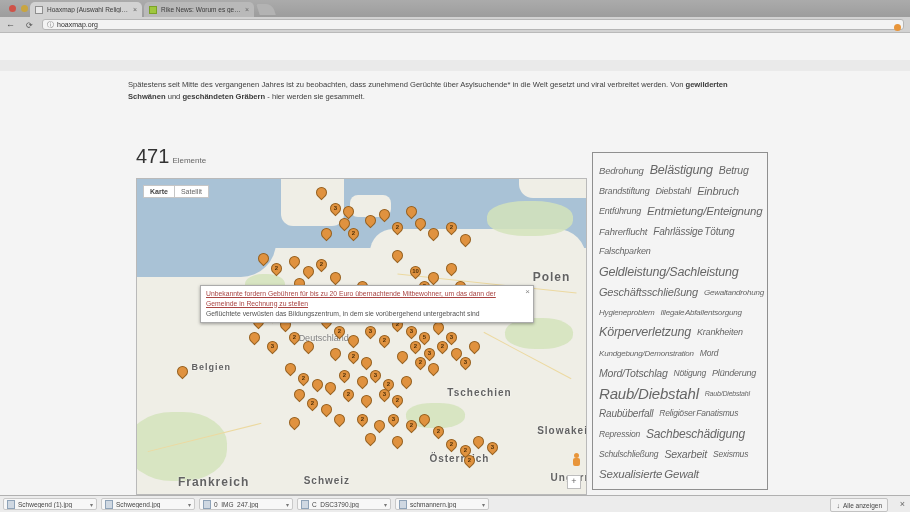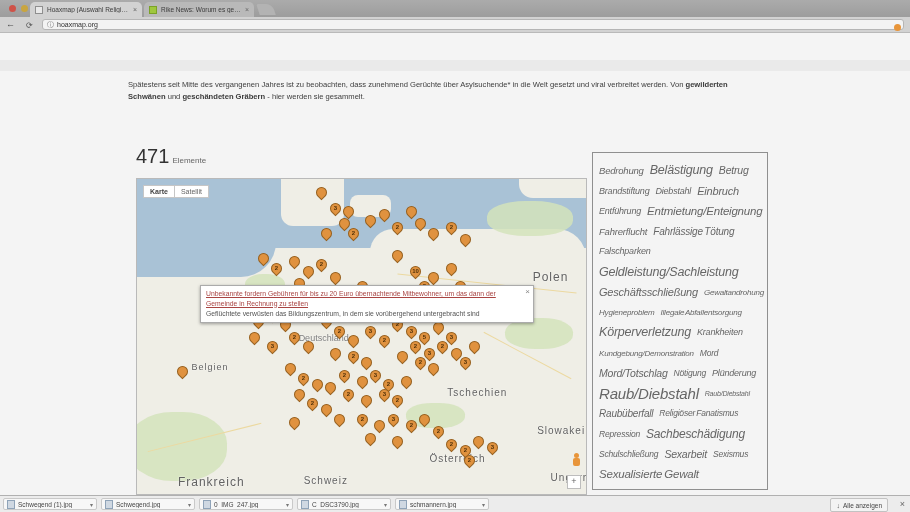--- a/index.html
+++ b/index.html
@@ -67,21 +67,21 @@
   .g1{left:78%;top:7%;width:19%;height:11%;}
   .g2{left:82%;top:44%;width:15%;height:10%;}
   .g3{left:60%;top:71%;width:13%;height:8%;}
   .g4{left:-2%;top:74%;width:22%;height:22%;}
   .g5{left:24%;top:30%;width:9%;height:7%;}
   .road{position:absolute;height:1px;background:#ecd9a0;}
   .r1{left:58%;top:33%;width:40%;transform:rotate(6deg);}
   .r2{left:2%;top:82%;width:26%;transform:rotate(-14deg);}
   .r3{left:76%;top:56%;width:22%;transform:rotate(28deg);}
   .map-label{position:absolute;color:#7e7e7e;text-shadow:0 0 2px #fff;white-space:nowrap;}
-  .map-label.bold{font-weight:normal;color:#626262;letter-spacing:1px;padding-left:14px;}
+  .map-label.bold{font-weight:bold;color:#626262;letter-spacing:1px;padding-left:14px;}
   .marker{position:absolute;width:11px;height:11px;margin:-11px 0 0 -5px;
           background:#e0923f;border:1px solid #96601f;border-radius:50% 50% 50% 0;
           transform:rotate(-45deg);box-sizing:border-box;z-index:5;}
   .marker .n{position:absolute;left:0;top:0;width:100%;height:100%;transform:rotate(45deg);
              font-size:6px;font-weight:bold;color:#4f3008;text-align:center;line-height:9px;}
   .popup{position:absolute;left:63px;top:106px;width:334px;background:#fff;
          border:1px solid #ababab;box-shadow:0 1px 3px rgba(0,0,0,.35);z-index:50;
          padding:3px 14px 3px 5px;box-sizing:border-box;}
   .popup .lnk{font-size:6.8px;color:#a94442;text-decoration:underline;line-height:1.4;display:block;}
   .popup .bd{font-size:6.8px;color:#555;line-height:1.5;display:block;margin-top:1px;}

